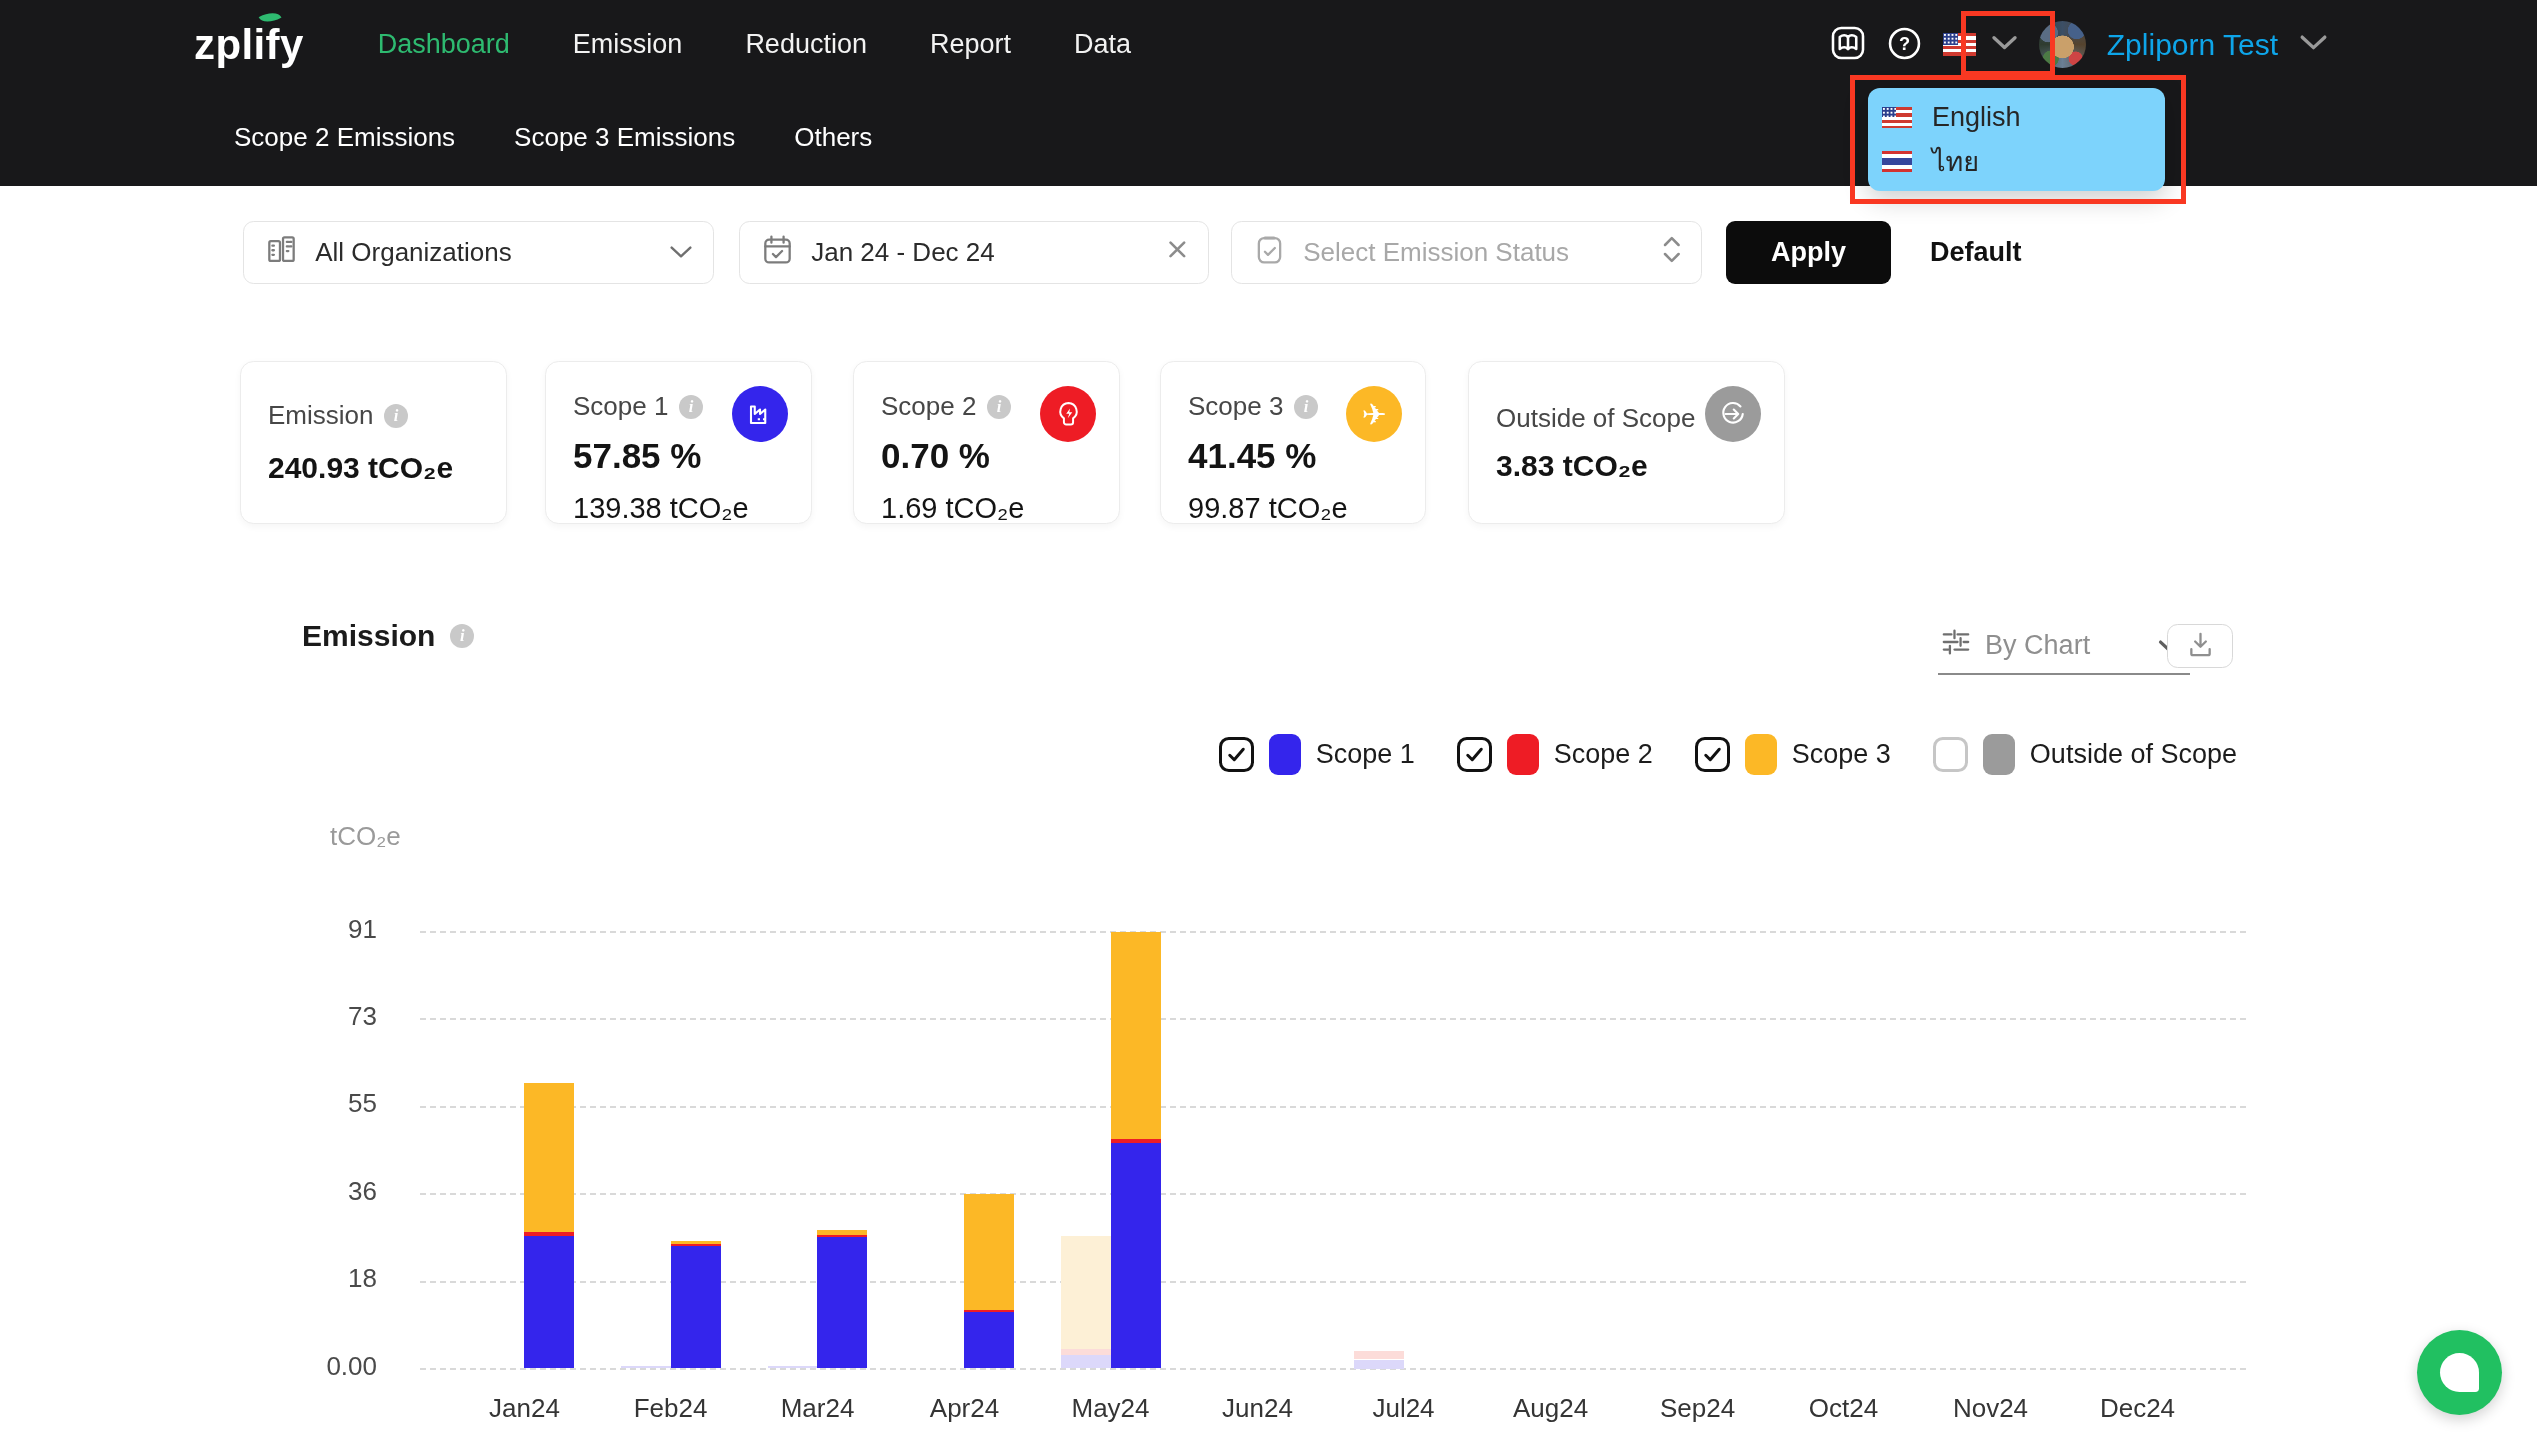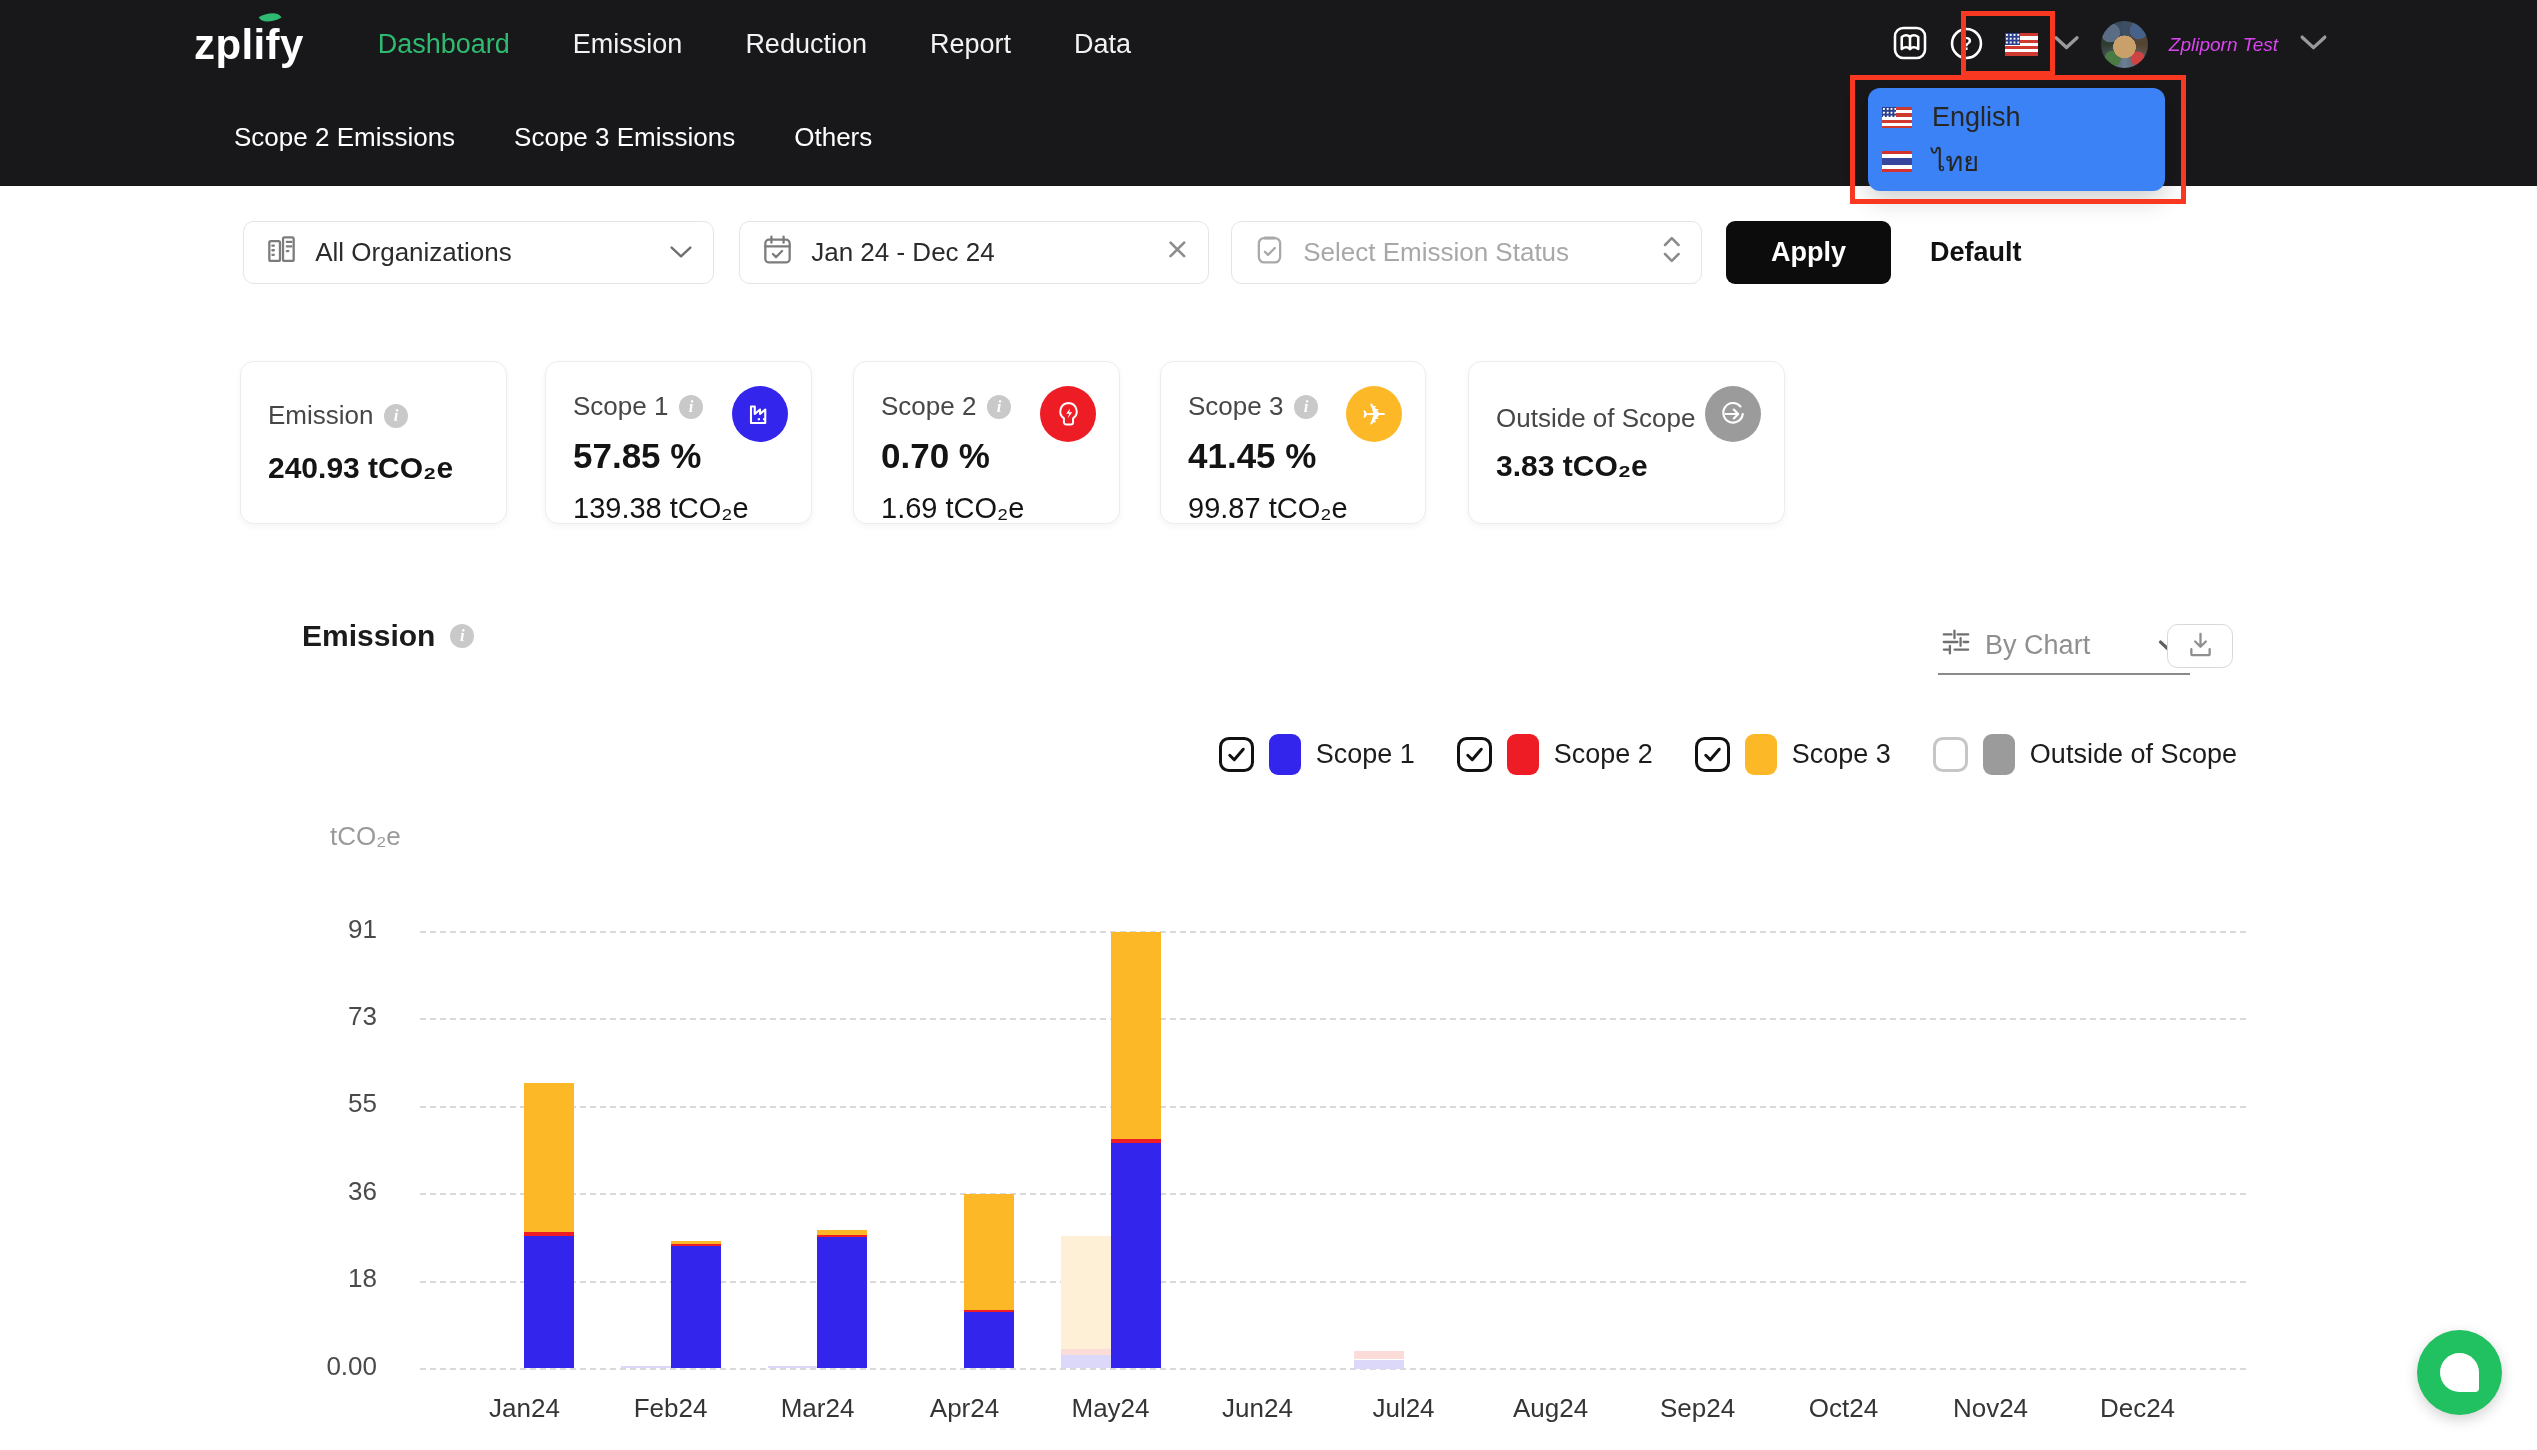--- a/index.html
+++ b/index.html
@@ -40,21 +40,21 @@
     width: 47px; height: 47px; border-radius: 50%;
     background:
       radial-gradient(circle at 50% 55%, #caa06a 0 32%, transparent 33%),
       radial-gradient(circle at 20% 25%, #5a6d84 0 18%, transparent 19%),
       radial-gradient(circle at 80% 20%, #46618a 0 16%, transparent 17%),
       radial-gradient(circle at 25% 80%, #4c7a45 0 15%, transparent 16%),
       radial-gradient(circle at 78% 80%, #ce4444 0 13%, transparent 14%),
       conic-gradient(#3c4f66, #55432e, #6b7f95, #2f3c30, #3c4f66);
     cursor: pointer; flex: none;
   }
-  .user-name { font-size: 19px; color: #d946ef; cursor: pointer; font-style: italic; }
+  .user-name { font-size: 30px; color: #0ea5e9; cursor: pointer; }
   
   .subtabs {
     position: absolute; left: 0; top: 89px; width: 2538px; height: 97px;
     background: #18181a; display: flex; align-items: stretch; padding-left: 234px; gap: 59px; z-index: 4;
   }
   .tab { display: flex; align-items: center; font-size: 26px; color: #ffffff; position: relative; cursor: pointer; }
   .tab.active { color: #2eba70; }
   .tab.active::after { content: ""; position: absolute; left: -1.5px; right: -1.5px; bottom: 0; height: 6.8px; background: #2eba70; }
   
   .filter-box {
@@ -114,21 +114,21 @@
   
   .plot { position: absolute; left: 0; top: 801px; width: 2538px; height: 649px; }
   .unit-label { position: absolute; left: 330px; top: 19.6px; font-size: 26px; color: #9a9a9a; }
   .gridline { position: absolute; border-top: 2.3px dashed #d9d9d9; height: 0; }
   .ytick { position: absolute; width: 128px; text-align: right; font-size: 26px; color: #4a4a4a; }
   .xlabel { position: absolute; width: 151px; text-align: center; font-size: 26px; color: #353535; }
   .bar-seg { position: absolute; }
   
   .lang-menu {
     position: absolute; left: 1868px; top: 88px; width: 297px; height: 103px;
-    background: #3b82f6; border-radius: 12px; box-shadow: 0 7.6px 26px rgba(0,0,0,0.20);
+    background: #7dd3fc; border-radius: 12px; box-shadow: 0 7.6px 26px rgba(0,0,0,0.20);
     z-index: 20; padding: 6.8px 0; display: flex; flex-direction: column;
   }
   .lang-item { display: flex; align-items: center; gap: 19.6px; padding: 0 15px 0 14.3px; height: 45px; cursor: pointer; }
   .lang-item .flag { width: 30px; height: 21px; }
   .lang-item-label { font-size: 27px; color: #262626; }
   
   .anno { position: absolute; border: 5.3px solid #f93822; z-index: 30; pointer-events: none; }
   .anno-flag { left: 1961px; top: 11.3px; width: 94px; height: 65px; }
   .anno-menu { left: 1850px; top: 75px; width: 336px; height: 129px; }
   

